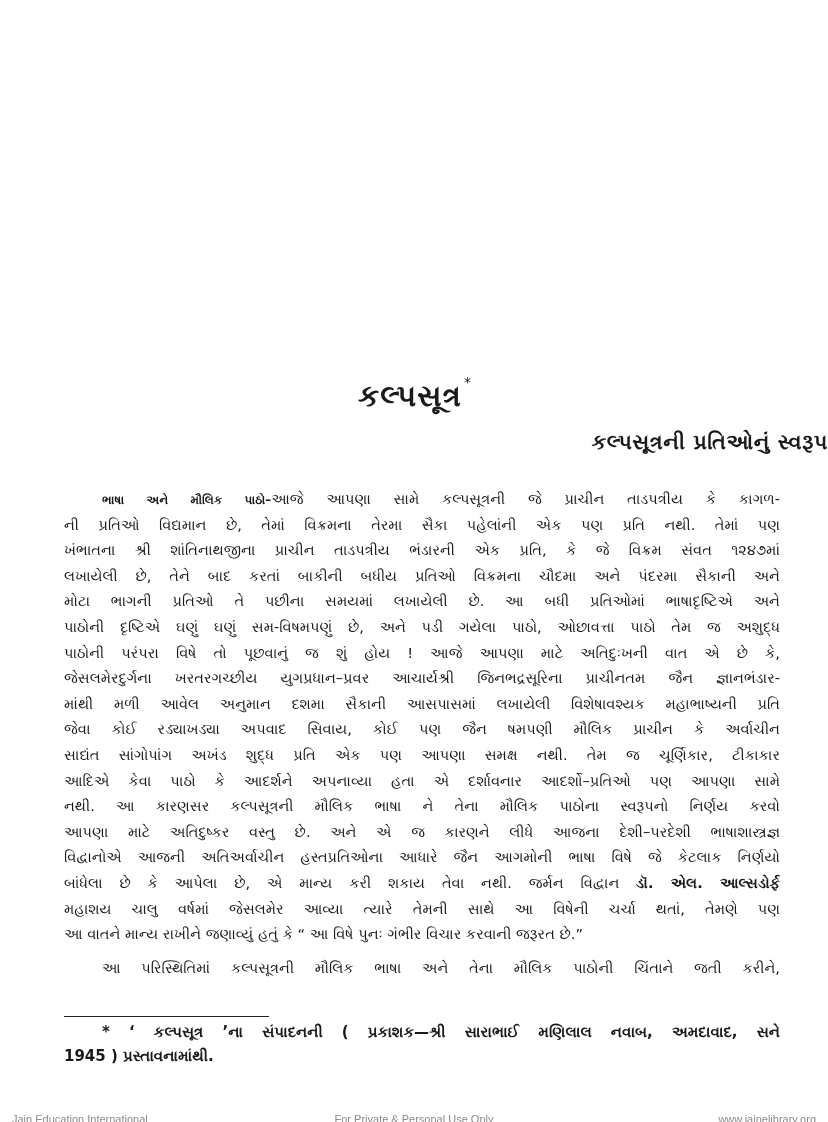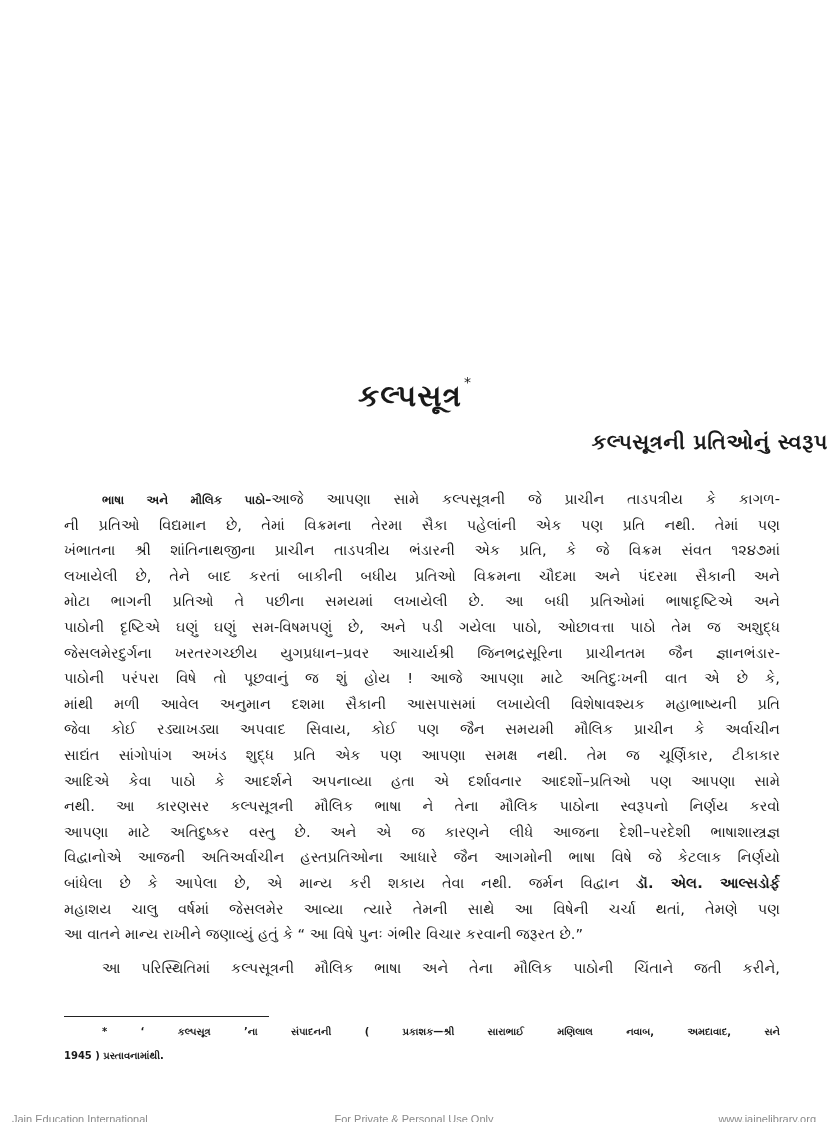--- a/index.html
+++ b/index.html
@@ -82,21 +82,21 @@
       width: 205px;
       border-top: 1.5px solid #222;
     }
     .footnote {
       position: absolute;
       top: 1020px;
       left: 64px;
       width: 716px;
     }
     .footnote .line {
-      font-size: 10px;
+      font-size: 15px;
       height: 24px;
       line-height: 24px;
       font-weight: bold;
     }
     .footer {
       position: absolute;
       top: 1093px;
       left: 0;
       width: 828px;
       height: 20px;
@@ -121,24 +121,24 @@
 <div class="section-heading">કલ્પસૂત્રની પ્રતિઓનું સ્વરૂપ</div>
 
 <div class="body-text">
   <div>
     <span class="line indent"><span class="lead">ભાષા અને મૌલિક પાઠો–</span><span>આજે આપણા સામે કલ્પસૂત્રની જે પ્રાચીન તાડપત્રીય કે કાગળ-</span></span>
     <span class="line">ની પ્રતિઓ વિદ્યમાન છે, તેમાં વિક્રમના તેરમા સૈકા પહેલાંની એક પણ પ્રતિ નથી. તેમાં પણ</span>
     <span class="line">ખંભાતના શ્રી શાંતિનાથજીના પ્રાચીન તાડપત્રીય ભંડારની એક પ્રતિ, કે જે વિક્રમ સંવત ૧૨૪૭માં</span>
     <span class="line">લખાયેલી છે, તેને બાદ કરતાં બાકીની બધીય પ્રતિઓ વિક્રમના ચૌદમા અને પંદરમા સૈકાની અને</span>
     <span class="line">મોટા ભાગની પ્રતિઓ તે પછીના સમયમાં લખાયેલી છે. આ બધી પ્રતિઓમાં ભાષાદૃષ્ટિએ અને</span>
     <span class="line">પાઠોની દૃષ્ટિએ ઘણું ઘણું સમ-વિષમપણું છે, અને પડી ગયેલા પાઠો, ઓછાવત્તા પાઠો તેમ જ અશુદ્ધ</span>
+    <span class="line">પાઠોની પરંપરા વિષે તો પૂછવાનું જ શું હોય ! આજે આપણા માટે અતિદુઃખની વાત એ છે કે,</span>
     <span class="line">જેસલમેરદુર્ગના ખરતરગચ્છીય યુગપ્રધાન–પ્રવર આચાર્યશ્રી જિનભદ્રસૂરિના પ્રાચીનતમ જૈન જ્ઞાનભંડાર-</span>
-    <span class="line">પાઠોની પરંપરા વિષે તો પૂછવાનું જ શું હોય ! આજે આપણા માટે અતિદુઃખની વાત એ છે કે,</span>
     <span class="line">માંથી મળી આવેલ અનુમાન દશમા સૈકાની આસપાસમાં લખાયેલી વિશેષાવશ્યક મહાભાષ્યની પ્રતિ</span>
-    <span class="line">જેવા કોઈ રડ્યાખડ્યા અપવાદ સિવાય, કોઈ પણ જૈન સમયમી મૌલિક પ્રાચીન કે અર્વાચીન</span>
+    <span class="line">જેવા કોઈ રડ્યાખડ્યા અપવાદ સિવાય, કોઈ પણ જૈન ષમપણી મૌલિક પ્રાચીન કે અર્વાચીન</span>
     <span class="line">સાદ્યંત સાંગોપાંગ અખંડ શુદ્ધ પ્રતિ એક પણ આપણા સમક્ષ નથી. તેમ જ ચૂર્ણિકાર, ટીકાકાર</span>
     <span class="line">આદિએ કેવા પાઠો કે આદર્શને અપનાવ્યા હતા એ દર્શાવનાર આદર્શો–પ્રતિઓ પણ આપણા સામે</span>
     <span class="line">નથી. આ કારણસર કલ્પસૂત્રની મૌલિક ભાષા ને તેના મૌલિક પાઠોના સ્વરૂપનો નિર્ણય કરવો</span>
     <span class="line">આપણા માટે અતિદુષ્કર વસ્તુ છે. અને એ જ કારણને લીધે આજના દેશી–પરદેશી ભાષાશાસ્ત્રજ્ઞ</span>
     <span class="line">વિદ્વાનોએ આજની અતિઅર્વાચીન હસ્તપ્રતિઓના આધારે જૈન આગમોની ભાષા વિષે જે કેટલાક નિર્ણયો</span>
     <span class="line"><span>બાંધેલા છે કે આપેલા છે, એ માન્ય કરી શકાય તેવા નથી. જર્મન વિદ્વાન </span><span class="bold">ડૉ. એલ. આલ્સડોર્ફ</span></span>
     <span class="line">મહાશય ચાલુ વર્ષમાં જેસલમેર આવ્યા ત્યારે તેમની સાથે આ વિષેની ચર્ચા થતાં, તેમણે પણ</span>
     <span class="line last">આ વાતને માન્ય રાખીને જણાવ્યું હતું કે “ આ વિષે પુનઃ ગંભીર વિચાર કરવાની જરૂરત છે.”</span>
   </div>
   <div class="para-gap"></div>

